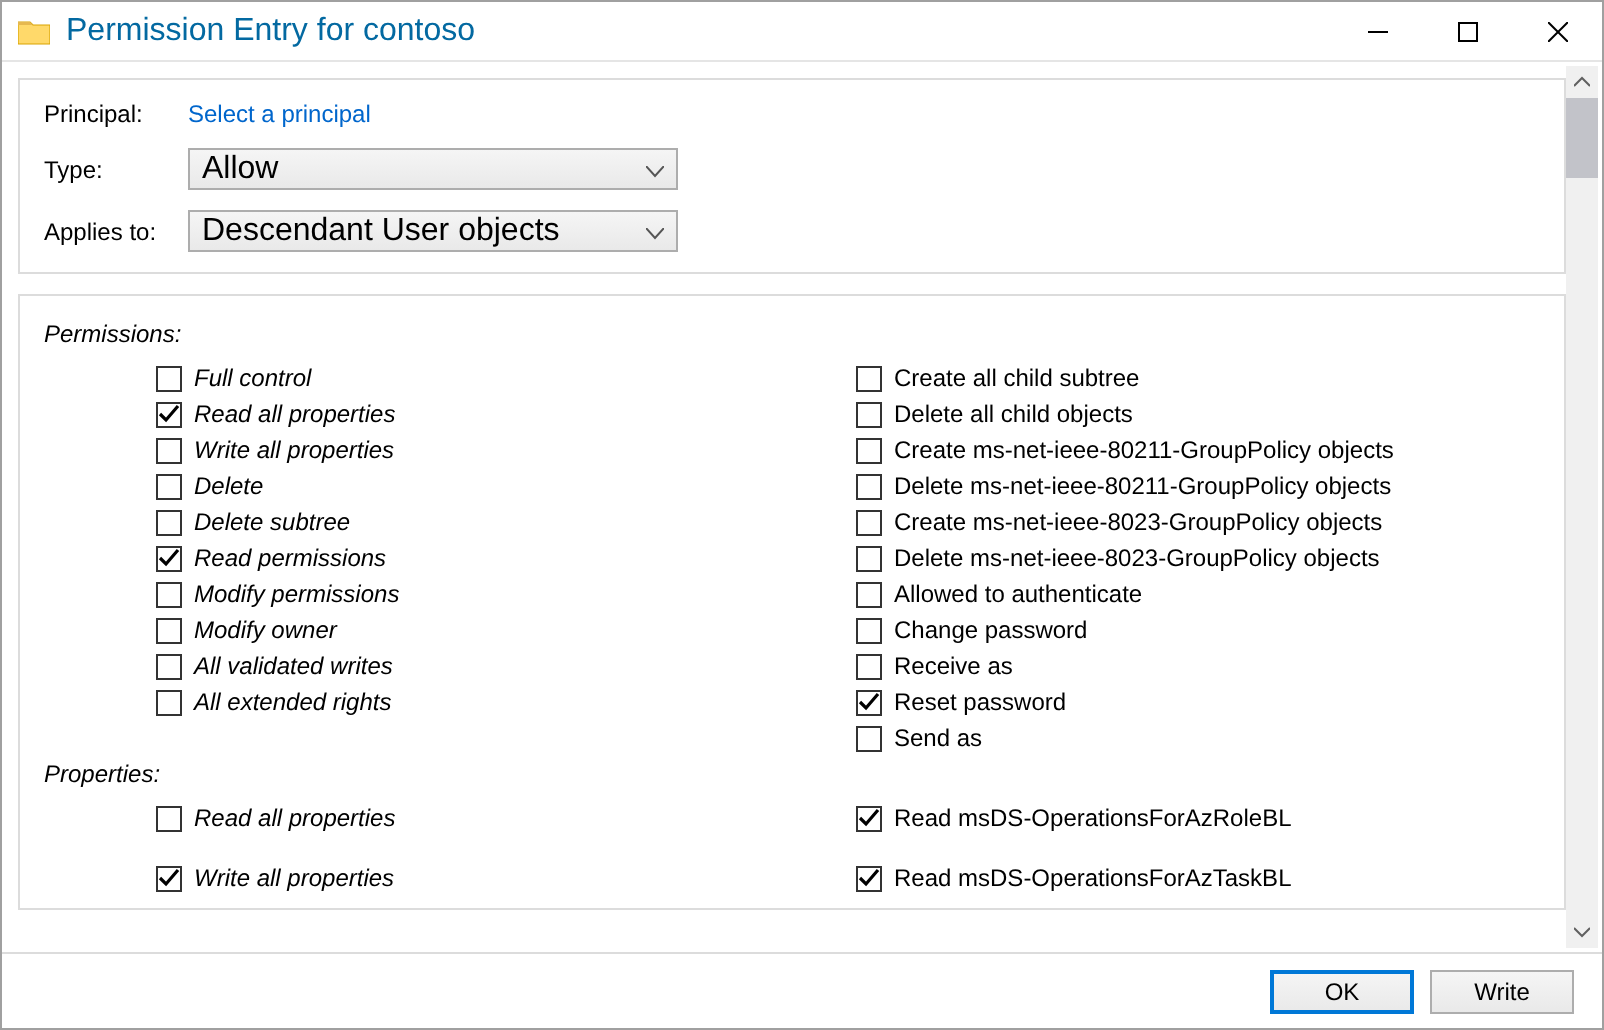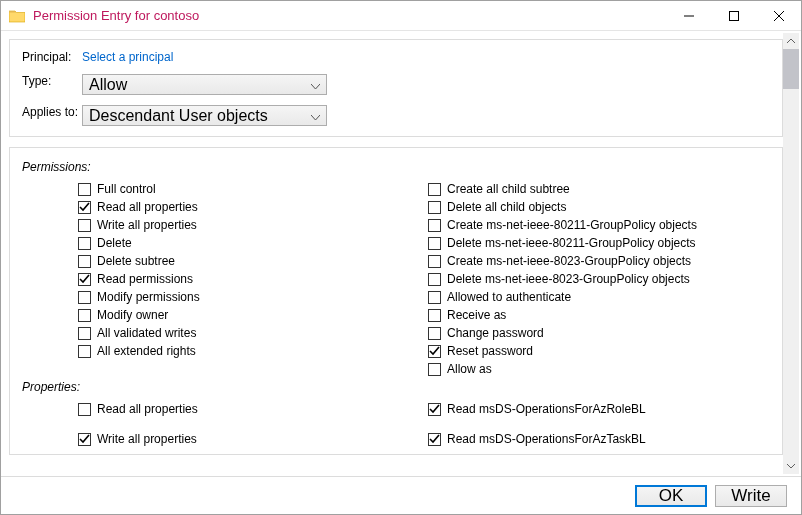--- a/index.html
+++ b/index.html
@@ -26,22 +26,22 @@
     border-bottom: 1px solid #e5e5e5;
   }
   .titlebar .folder-icon {
     width: 16px; height: 14px;
     margin: 0 8px 0 8px;
     position: relative;
   }
   .titlebar .folder-icon svg { display:block; }
   .titlebar .title {
     flex: 1;
-    font-size: 13px;
-    color: #be185d;
+    font-size: 16px;
+    color: #0369a1;
   }
   .win-controls { display: flex; height: 100%; }
   .win-btn {
     width: 45px; height: 100%;
     display: flex; align-items: center; justify-content: center;
     font-family: "Segoe UI Symbol", sans-serif;
     font-size: 10px;
     color: #000;
     background: transparent;
     border: none;
@@ -75,22 +75,23 @@
   .panel {
     border: 1px solid #dcdcdc;
     padding: 10px 12px 10px 12px;
     margin-bottom: 10px;
     background: #fff;
   }
   .panel.permsec {
     padding-bottom: 6px;
   }
   .row {
-    display: flex; align-items: flex-start;
+    display: flex; align-items: center;
     margin-bottom: 10px;
+    gap: 12px;
   }
   .row:last-child { margin-bottom: 0; }
   .lbl {
     width: 60px;
     color: #000;
   }
   .link {
     color: #0066cc;
     cursor: pointer;
   }
@@ -110,21 +111,21 @@
     margin: 2px 0 6px 0;
     font-style: italic;
   }
   .perm-grid {
     display: flex;
     margin-left: 56px;
   }
   .perm-col {
     display: flex; flex-direction: column;
   }
-  .perm-col.left { width: 350px; }
+  .perm-col.left { width: 350px; font-style: italic; }
   .perm-col.right { flex: 1; }
   .chk {
     display: flex; align-items: center;
     height: 18px;
     margin-bottom: 0px;
   }
   .chk .box {
     width: 13px; height: 13px;
     border: 1px solid #333;
     margin-right: 6px;
@@ -139,21 +140,21 @@
     padding: 0 14px;
     gap: 8px;
     background: #fff;
   }
   .btn {
     height: 22px;
     min-width: 72px;
     padding: 0 12px;
     border: 1px solid #adadad;
     background: linear-gradient(#f5f5f5,#e9e9e9);
-    font-size: 17px;
+    font-size: 12px;
     display: flex; align-items: center; justify-content: center;
     cursor: pointer;
   }
   .btn.primary {
     border: 1px solid #0078d7;
     box-shadow: inset 0 0 0 1px #0078d7;
   }
   .prop-grid {
     display: flex;
     margin-left: 56px;
@@ -302,37 +303,37 @@
             <div class="chk">
               <span class="box"></span>
               <span>Delete ms-net-ieee-8023-GroupPolicy objects</span>
             </div>
             <div class="chk">
               <span class="box"></span>
               <span>Allowed to authenticate</span>
             </div>
             <div class="chk">
               <span class="box"></span>
+              <span>Change password</span>
+            </div>
+            <div class="chk">
+              <span class="box"></span>
               <span>Receive as</span>
             </div>
             <div class="chk">
-              <span class="box"></span>
-              <span>Change password</span>
-            </div>
-            <div class="chk">
               <span class="box">
                 <svg width="11" height="11" viewBox="0 0 11 11">
                   <path d="M1 5 L4 8 L10 1" fill="none" stroke="#000" stroke-width="1.6"></path>
                 </svg>
               </span>
               <span>Reset password</span>
             </div>
             <div class="chk">
               <span class="box"></span>
-              <span>Allow as</span>
+              <span>Send as</span>
             </div>
           </div>
       </div>
 
       <div class="section-label" style="">Properties:</div>
       <div class="prop-grid">
         <div class="perm-col left" id="prop-left-0">
             <div class="chk">
               <span class="box"></span>
               <span>Read all properties</span>

